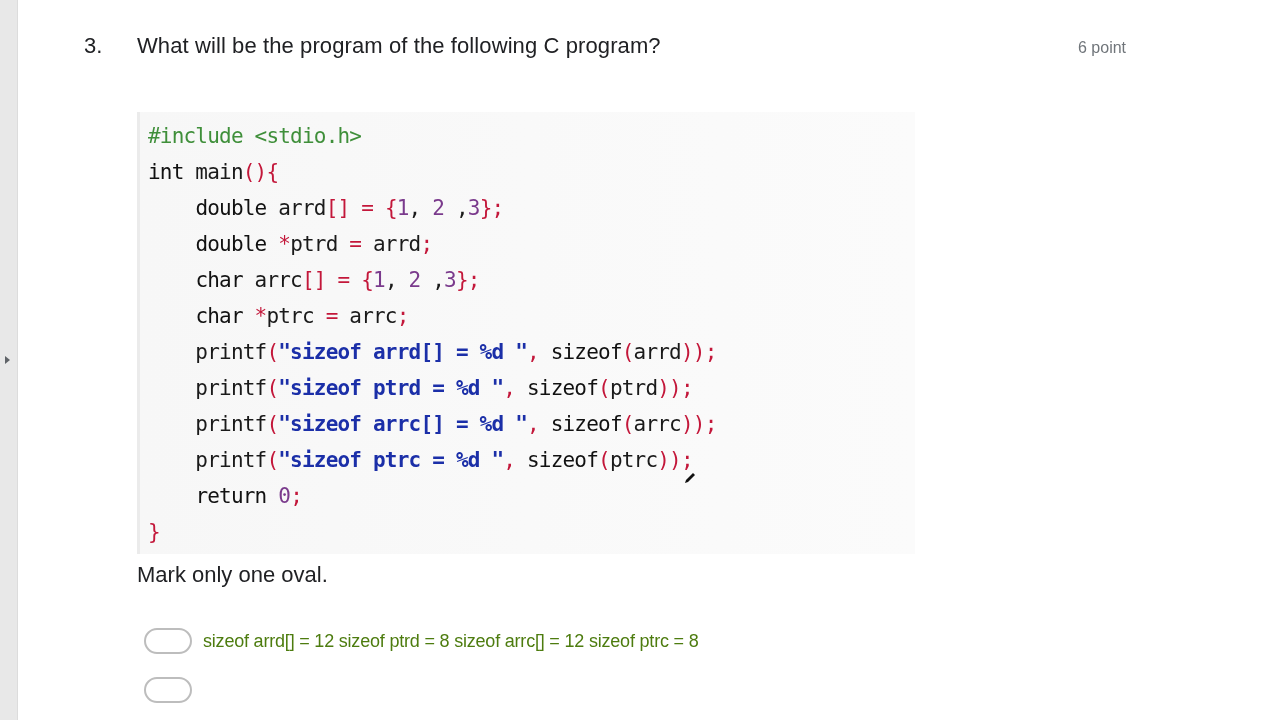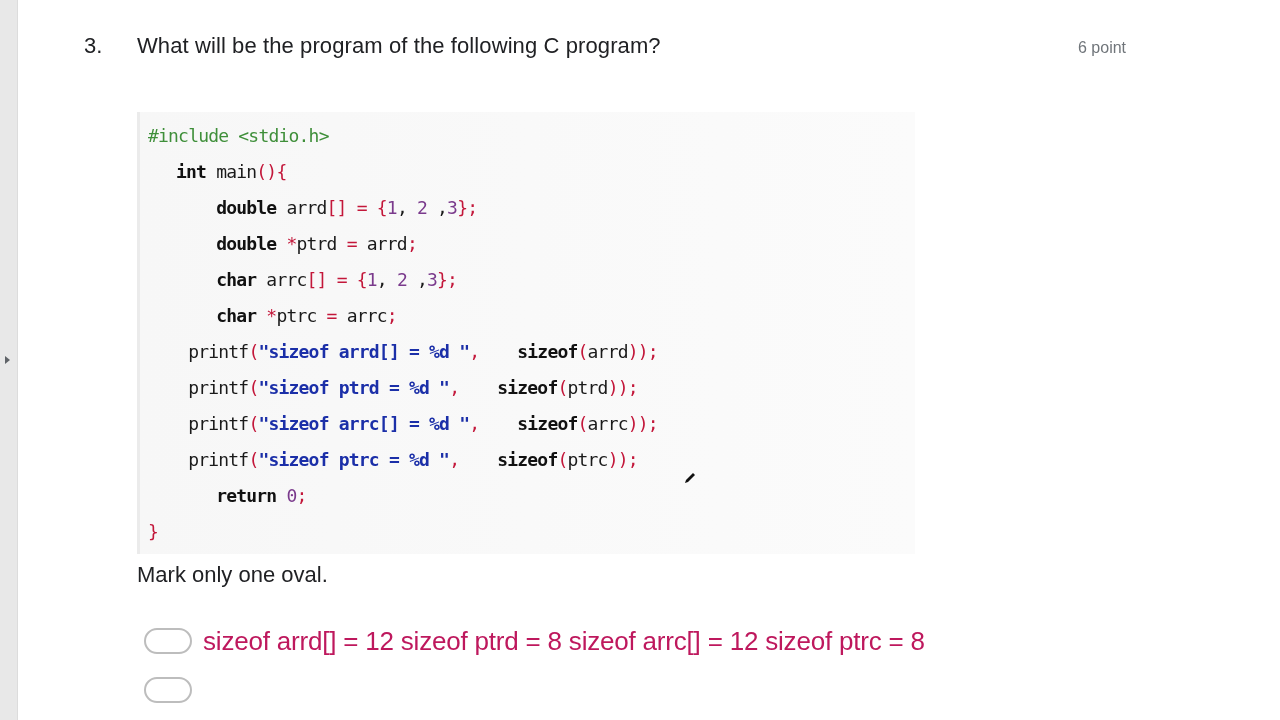--- a/index.html
+++ b/index.html
@@ -27,42 +27,42 @@
   .q-points {
     position:absolute; left:1078px; top:39px; font-size:16px; color:#70757a;
   }
   .code-block {
     position:absolute; left:137px; top:112px; width:775px; height:442px;
     background:linear-gradient(to right,#f7f7f7 0,#fbfbfb 100%);
     border-left:3px solid #ebebeb;
   }
   .code-line {
     position:absolute; left:8px; height:36px; white-space:pre;
-    font-family:"DejaVu Sans Mono", monospace; font-size:18px; line-height:36px;
+    font-family:"DejaVu Sans Mono", monospace; font-size:21px; line-height:36px;
     color:#1a1a1a; letter-spacing:-0.8px;
   }
-  .kw { font-weight:bold; color:#111;margin-left:28px; }
+  .kw { font-weight:normal; color:#111; }
   .pp { color:#3f8f3a; }
   .pn { color:#c3173a; }
   .num { color:#7a3a8c; }
   .str { color:#1b2fa8; font-weight:bold; }
   .pencil-cursor {
     position:absolute; left:683px; top:471px; width:14px; height:14px;
   }
   .instruction {
     position:absolute; left:137px; top:562px; font-size:22px; color:#202124;
   }
   .option {
     position:absolute; left:144px; height:30px; display:flex; align-items:center;
   }
   .oval {
     width:48px; height:26px; border:2px solid #bdbdbd; border-radius:14px;
     box-sizing:border-box; background:#fff; margin-right:11px;
   }
-  .opt-label { font-size:26px; color:#be185d; letter-spacing:-0.2px; }
+  .opt-label { font-size:18px; color:#4d7c0f; letter-spacing:-0.2px; }
 </style>
 </head>
 <body>
 
 <div class="left-rail">
   <div class="rail-arrow"></div>
 </div>
 
 <div class="q-number">3.</div>
 <div class="q-title">What will be the program of the following C program?</div>

